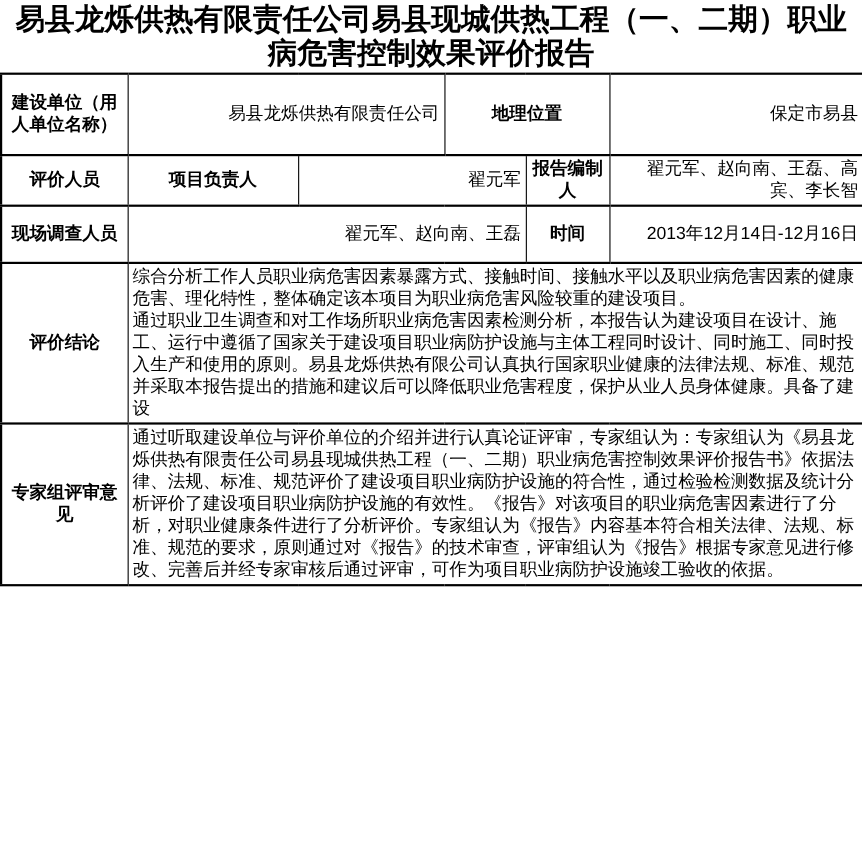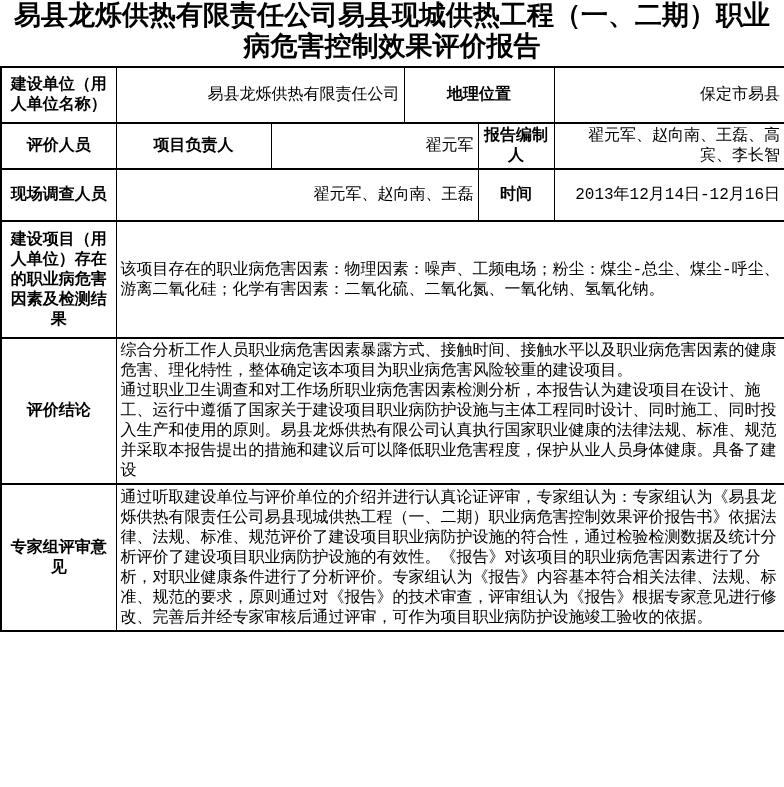--- a/index.html
+++ b/index.html
@@ -1,18 +1,18 @@
 <!DOCTYPE html>
 <html lang="zh"><head>
 <meta charset="utf-8">
 <style>
   html,body { margin:0; padding:0; background:#fff; }
   .page {
     width:784px; height:787px; background:#fff; color:#000;
-    font-family:Liberation Mono, monospace;
+    font-family:Liberation Sans, sans-serif;
     overflow:hidden; position:relative;
   }
   .doc-title {
     width:784px; height:66px;
     display:flex; align-items:center; justify-content:center;
     text-align:center; font-size:27px; font-weight:bold; line-height:31px;
     padding:0 2px; box-sizing:border-box;
   }
   table.report {
     width:784px; border-collapse:collapse; table-layout:fixed;
@@ -45,21 +45,21 @@
     <colgroup>
       <col style="width:115px">
       <col style="width:155px">
       <col style="width:133px">
       <col style="width:74px">
       <col style="width:76px">
       <col style="width:231px">
     </colgroup>
 
     <tbody>
-        <tr style="height:56px">
+        <tr style="height:74px">
       <td class="label">建设单位（用人单位名称）</td>
       <td class="center" colspan="2">易县龙烁供热有限责任公司</td>
       <td class="label" colspan="2">地理位置</td>
       <td class="center">保定市易县</td>
     </tr>
 
 
 
     <tr style="height:42px">
       <td class="label">评价人员</td>
@@ -69,24 +69,20 @@
       <td class="center">翟元军、赵向南、王磊、高宾、李长智</td>
     </tr>
 
     <tr style="height:52px">
       <td class="label">现场调查人员</td>
       <td class="center" colspan="3">翟元军、赵向南、王磊</td>
       <td class="label">时间</td>
       <td class="center">2013年12月14日-12月16日</td>
     </tr>
 
-    <tr style="height:117px">
-      <td class="label">建设项目（用人单位）存在的职业病危害因素及检测结果</td>
-      <td class="content" colspan="5">该项目存在的职业病危害因素：物理因素：噪声、工频电场；粉尘：煤尘-总尘、煤尘-呼尘、游离二氧化硅；化学有害因素：二氧化硫、二氧化氮、一氧化钠、氢氧化钠。</td>
-    </tr>
 
     <tr style="height:126px">
       <td class="label">评价结论</td>
       <td class="content" colspan="5">
         <div class="para">综合分析工作人员职业病危害因素暴露方式、接触时间、接触水平以及职业病危害因素的健康危害、理化特性，整体确定该本项目为职业病危害风险较重的建设项目。</div>
         <div class="para">通过职业卫生调查和对工作场所职业病危害因素检测分析，本报告认为建设项目在设计、施工、运行中遵循了国家关于建设项目职业病防护设施与主体工程同时设计、同时施工、同时投入生产和使用的原则。易县龙烁供热有限公司认真执行国家职业健康的法律法规、标准、规范并采取本报告提出的措施和建议后可以降低职业危害程度，保护从业人员身体健康。具备了建设</div>
       </td>
     </tr>
 
     <tr style="height:147px">

